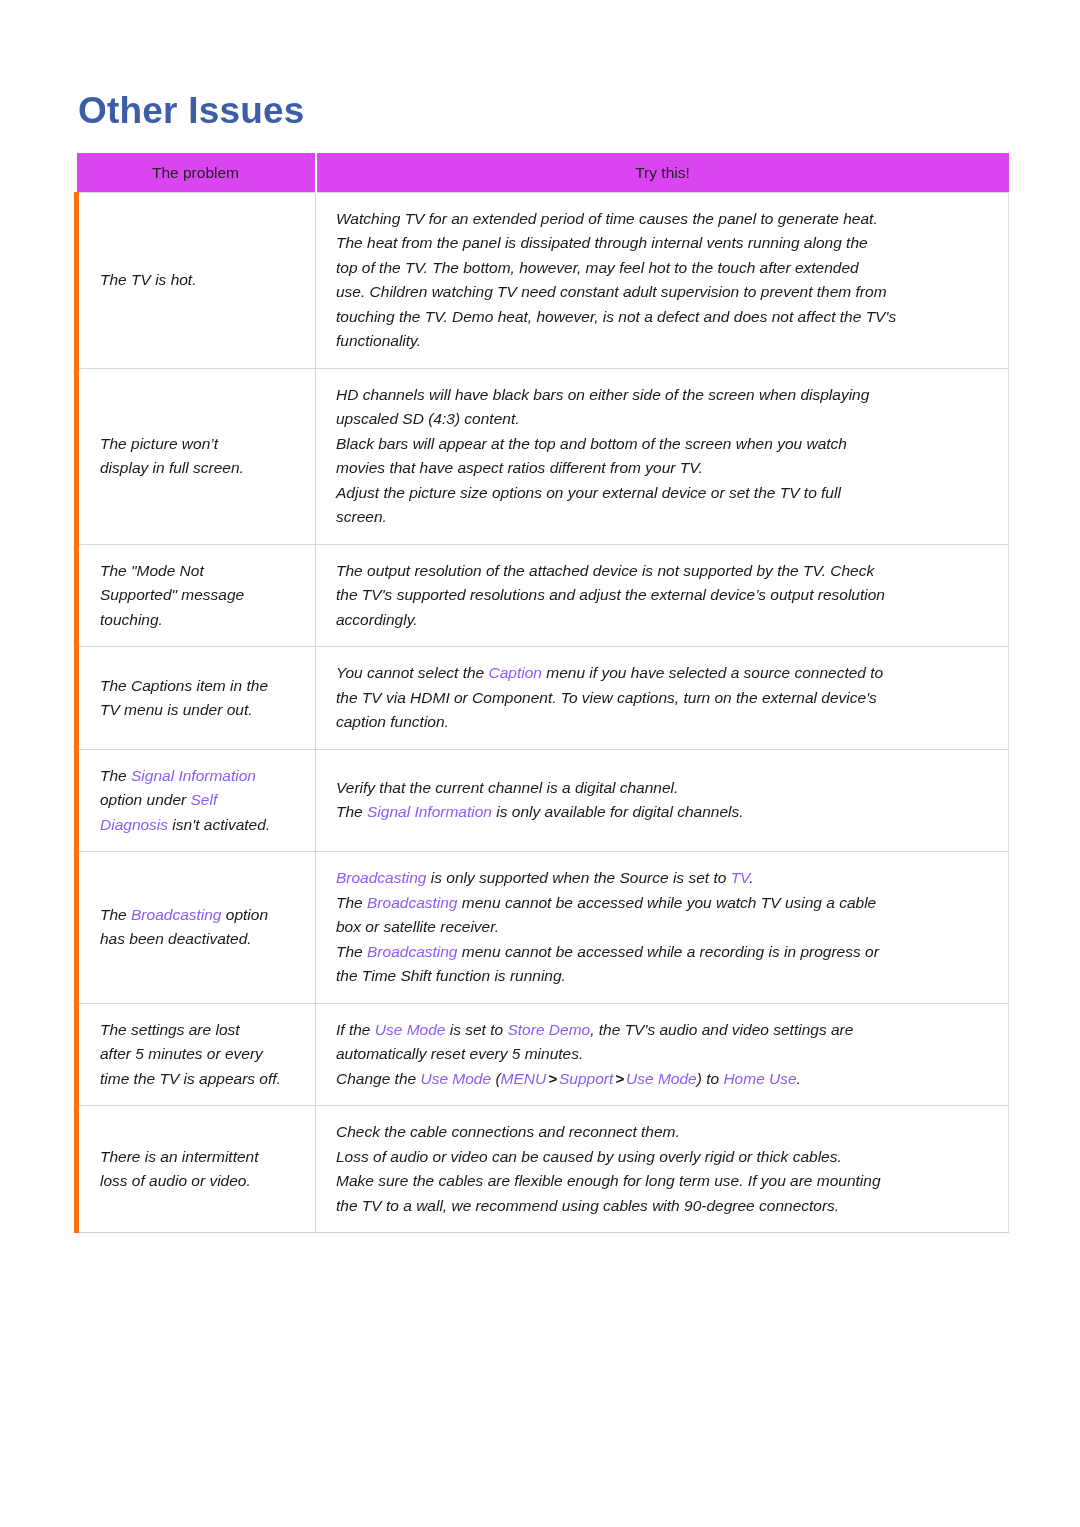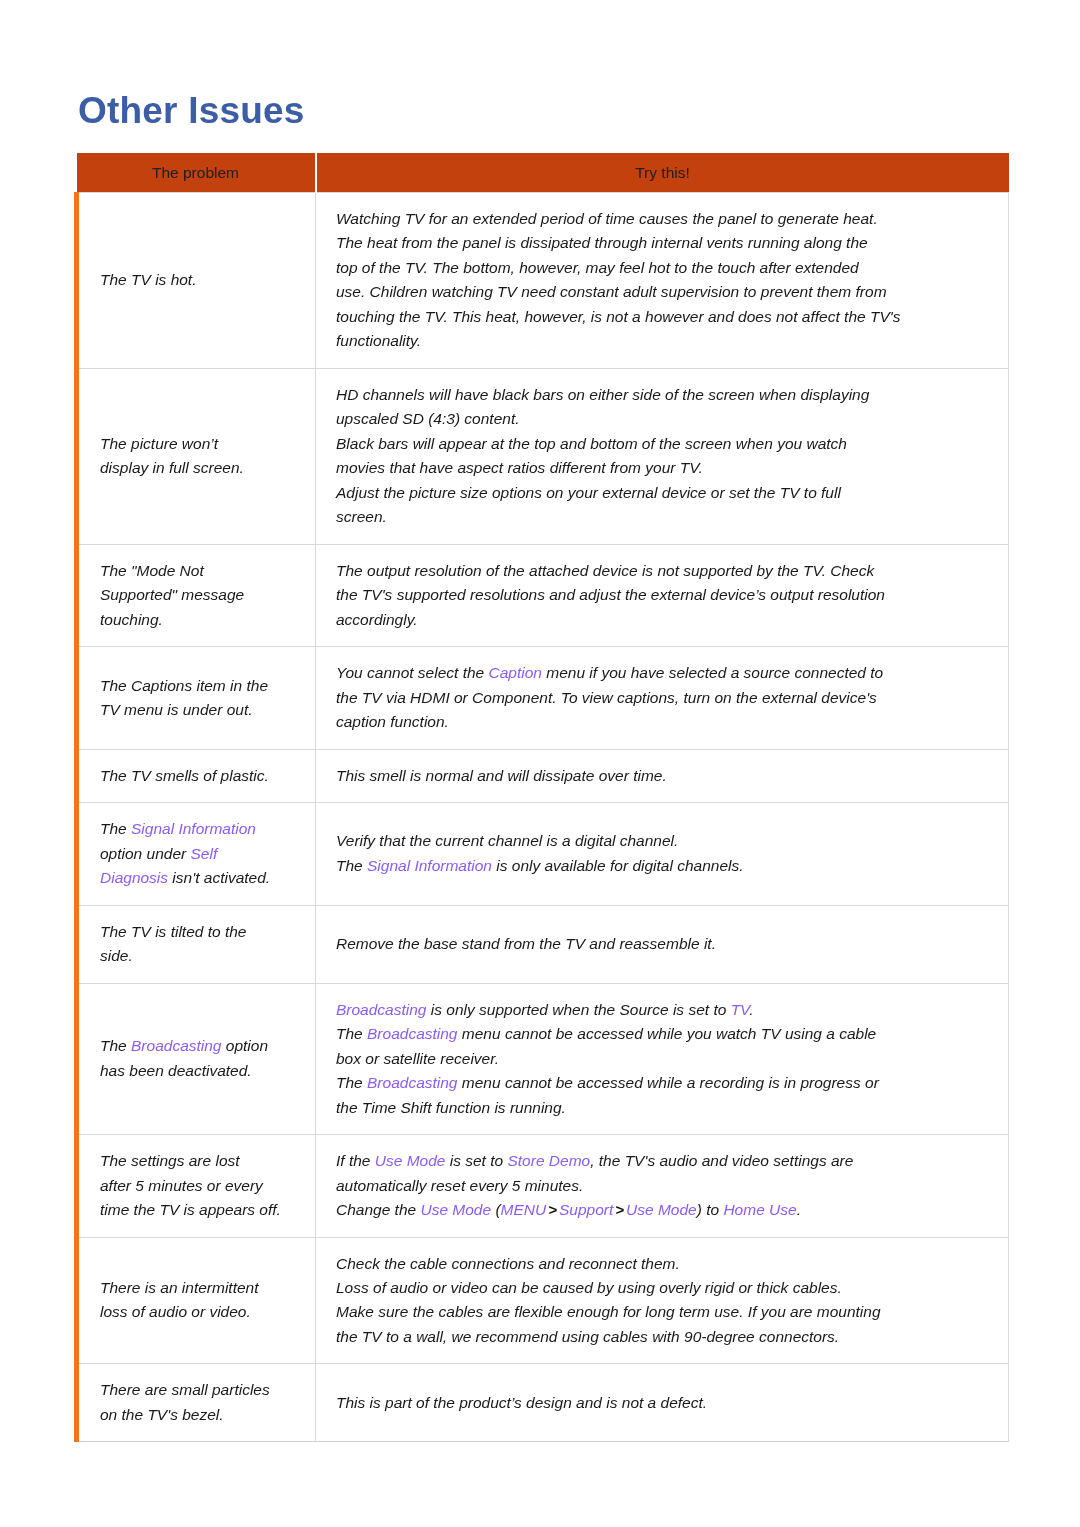--- a/index.html
+++ b/index.html
@@ -35,21 +35,21 @@
     left: 74px;
     top: 153px;
     width: 932px;
     border-collapse: collapse;
     table-layout: fixed;
   }
   .issues-table col.c-problem { width: 239px; }
   .issues-table col.c-solution { width: 693px; }
 
   .issues-table th {
-    background: #c2410c;
+    background: #d946ef;
     font-weight: normal;
     font-size: 15.5px;
     color: #202020;
     height: 39px;
     padding: 0 6px;
     text-align: center;
     vertical-align: middle;
     border: none;
   }
   .issues-table th.th-problem {
@@ -121,21 +121,21 @@
             <div class="cell-lines">
               <div><span>The TV is hot.</span></div>
             </div>
           </td>
           <td>
             <div class="cell-lines">
               <div><span>Watching TV for an extended period of time causes the panel to generate heat.</span></div>
               <div><span>The heat from the panel is dissipated through internal vents running along the</span></div>
               <div><span>top of the TV. The bottom, however, may feel hot to the touch after extended</span></div>
               <div><span>use. Children watching TV need constant adult supervision to prevent them from</span></div>
-              <div><span>touching the TV. This heat, however, is not a however and does not affect the TV's</span></div>
+              <div><span>touching the TV. Demo heat, however, is not a defect and does not affect the TV's</span></div>
               <div><span>functionality.</span></div>
             </div>
           </td>
         </tr>
         <tr>
           <td>
             <div class="cell-lines">
               <div><span>The picture won’t</span></div>
               <div><span>display in full screen.</span></div>
             </div>
@@ -178,54 +178,29 @@
             <div class="cell-lines">
               <div><span>You cannot select the </span><span class="accent">Caption</span><span> menu if you have selected a source connected to</span></div>
               <div><span>the TV via HDMI or Component. To view captions, turn on the external device's</span></div>
               <div><span>caption function.</span></div>
             </div>
           </td>
         </tr>
         <tr>
           <td>
             <div class="cell-lines">
-              <div><span>The TV smells of plastic.</span></div>
-            </div>
-          </td>
-          <td>
-            <div class="cell-lines">
-              <div><span>This smell is normal and will dissipate over time.</span></div>
-            </div>
-          </td>
-        </tr>
-        <tr>
-          <td>
-            <div class="cell-lines">
               <div><span>The </span><span class="accent">Signal Information</span></div>
               <div><span>option under </span><span class="accent">Self</span></div>
               <div><span class="accent">Diagnosis</span><span> isn't activated.</span></div>
             </div>
           </td>
           <td>
             <div class="cell-lines">
               <div><span>Verify that the current channel is a digital channel.</span></div>
               <div><span>The </span><span class="accent">Signal Information</span><span> is only available for digital channels.</span></div>
-            </div>
-          </td>
-        </tr>
-        <tr>
-          <td>
-            <div class="cell-lines">
-              <div><span>The TV is tilted to the</span></div>
-              <div><span>side.</span></div>
-            </div>
-          </td>
-          <td>
-            <div class="cell-lines">
-              <div><span>Remove the base stand from the TV and reassemble it.</span></div>
             </div>
           </td>
         </tr>
         <tr>
           <td>
             <div class="cell-lines">
               <div><span>The </span><span class="accent">Broadcasting</span><span> option</span></div>
               <div><span>has been deactivated.</span></div>
             </div>
           </td>
@@ -264,29 +239,16 @@
           </td>
           <td>
             <div class="cell-lines">
               <div><span>Check the cable connections and reconnect them.</span></div>
               <div><span>Loss of audio or video can be caused by using overly rigid or thick cables.</span></div>
               <div><span>Make sure the cables are flexible enough for long term use. If you are mounting</span></div>
               <div><span>the TV to a wall, we recommend using cables with 90-degree connectors.</span></div>
             </div>
           </td>
         </tr>
-        <tr>
-          <td>
-            <div class="cell-lines">
-              <div><span>There are small particles</span></div>
-              <div><span>on the TV's bezel.</span></div>
-            </div>
-          </td>
-          <td>
-            <div class="cell-lines">
-              <div><span>This is part of the product’s design and is not a defect.</span></div>
-            </div>
-          </td>
-        </tr>
       </tbody>
   </table>
 
 </div>
 
 </body></html>

